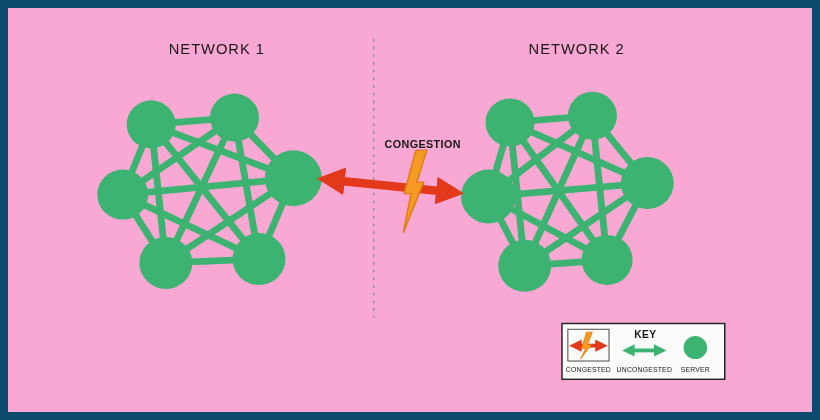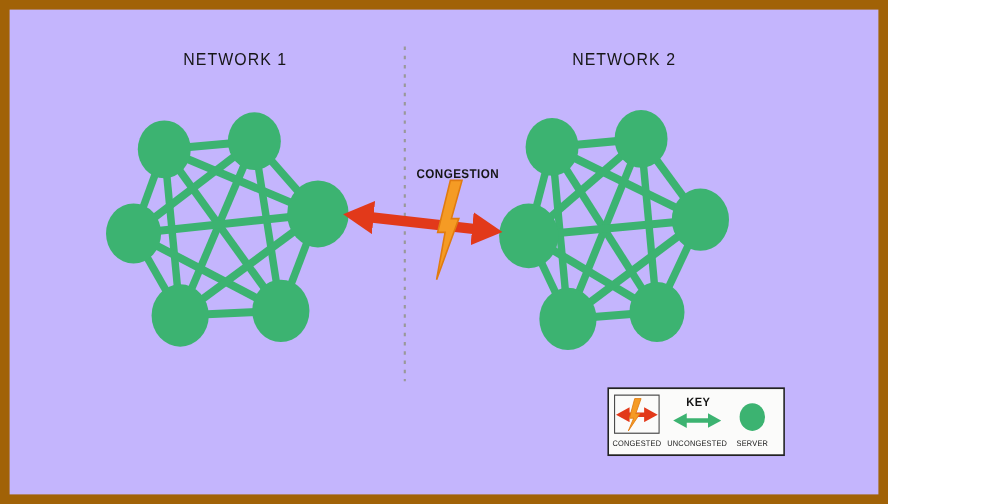--- a/index.html
+++ b/index.html
@@ -1,18 +1,18 @@
 <!DOCTYPE html>
 <html><head>
 <meta charset="utf-8">
 <style>
   html,body{margin:0;padding:0;width:820px;height:420px;background:#ffffff;
     font-family:"Liberation Sans",sans-serif;overflow:hidden;}
-  .canvas{position:absolute;inset:0;width:740px;height:420px;box-sizing:border-box;
-    border:8px solid #a16207;background:#c4b5fd;}
+  .canvas{position:absolute;inset:0;width:820px;height:420px;box-sizing:border-box;
+    border:8px solid #0c4a6e;background:#f9a8d4;}
   .canvas svg{display:block;width:100%;height:100%;}
   text{font-family:"Liberation Sans",sans-serif;fill:#161616;}
   .net-title{font-size:15px;letter-spacing:1px;text-anchor:middle;}
   .congestion-text{font-size:11px;font-weight:bold;letter-spacing:0.4px;text-anchor:middle;}
   .key-title{font-size:10.5px;font-weight:bold;text-anchor:middle;letter-spacing:0.4px;}
   .key-label{font-size:7px;text-anchor:middle;letter-spacing:0.2px;}
 </style>
 </head>
 <body>
 

